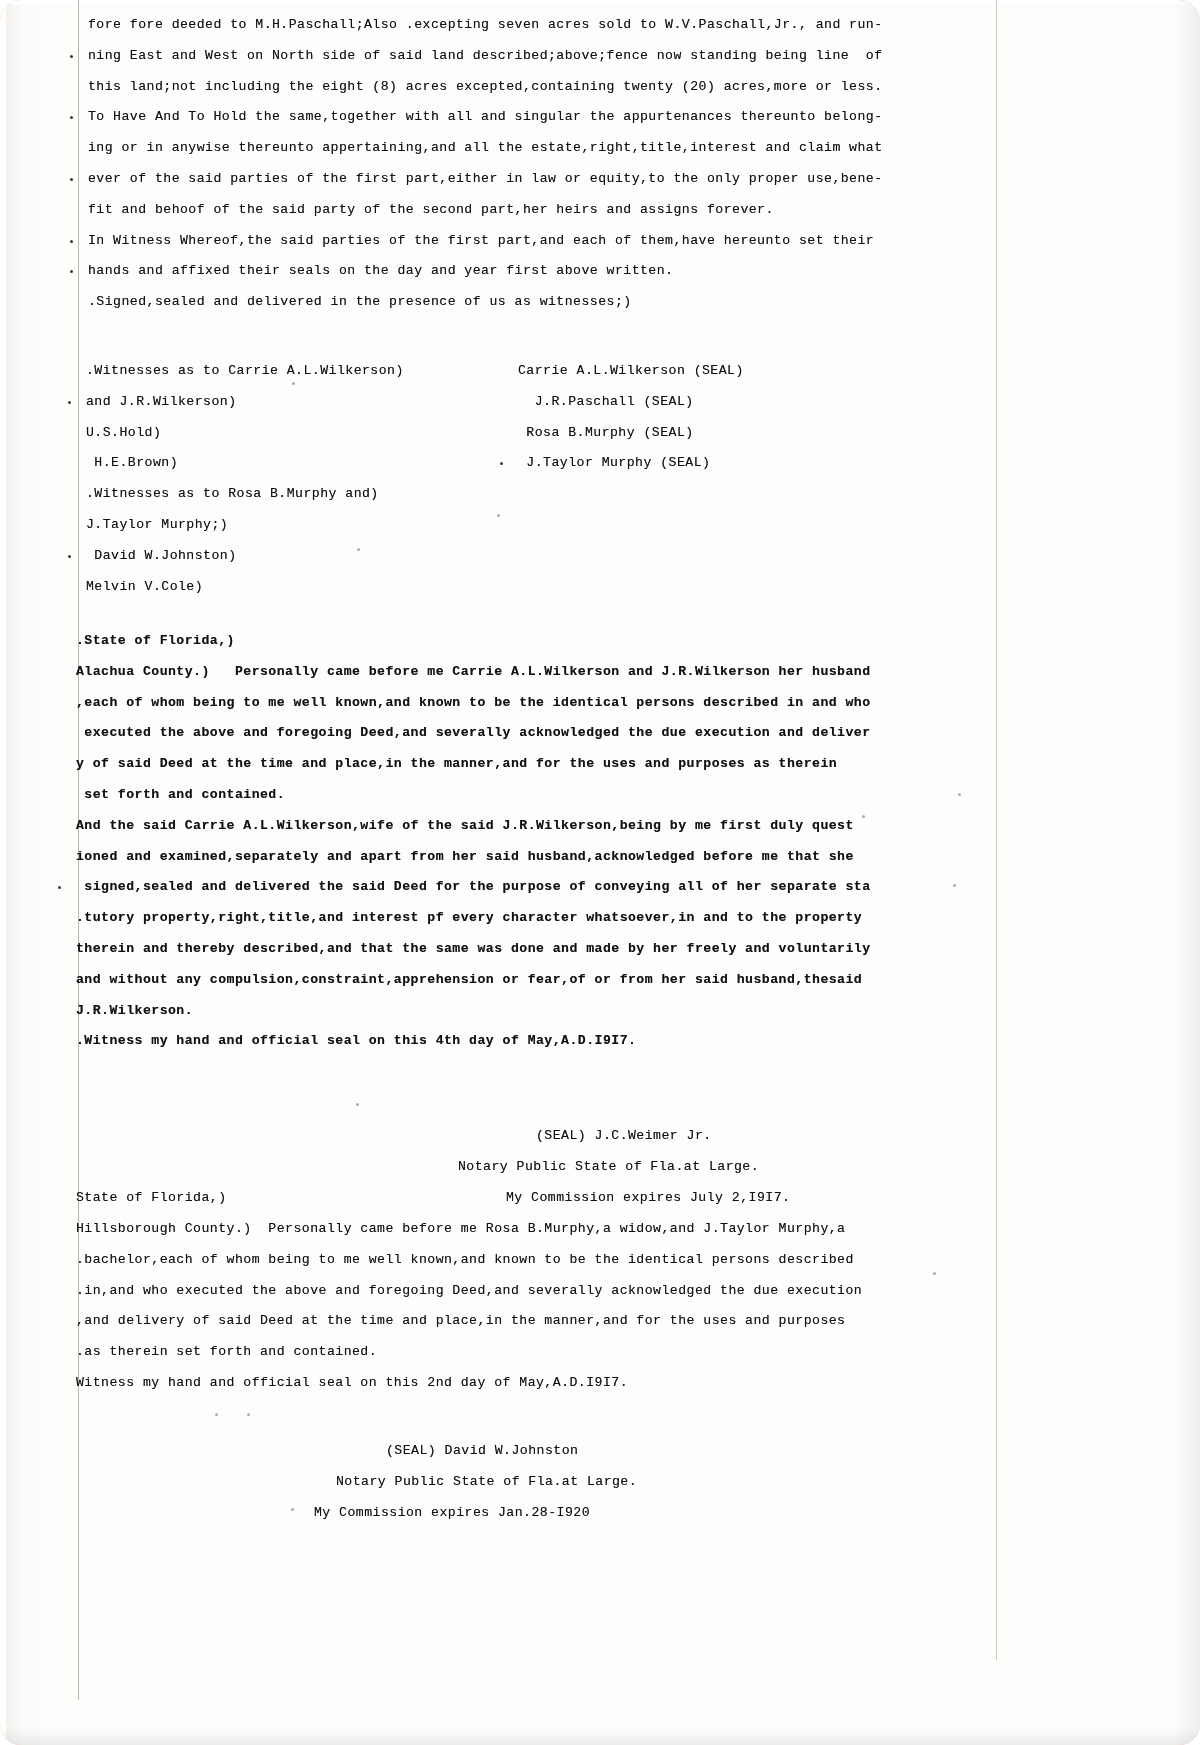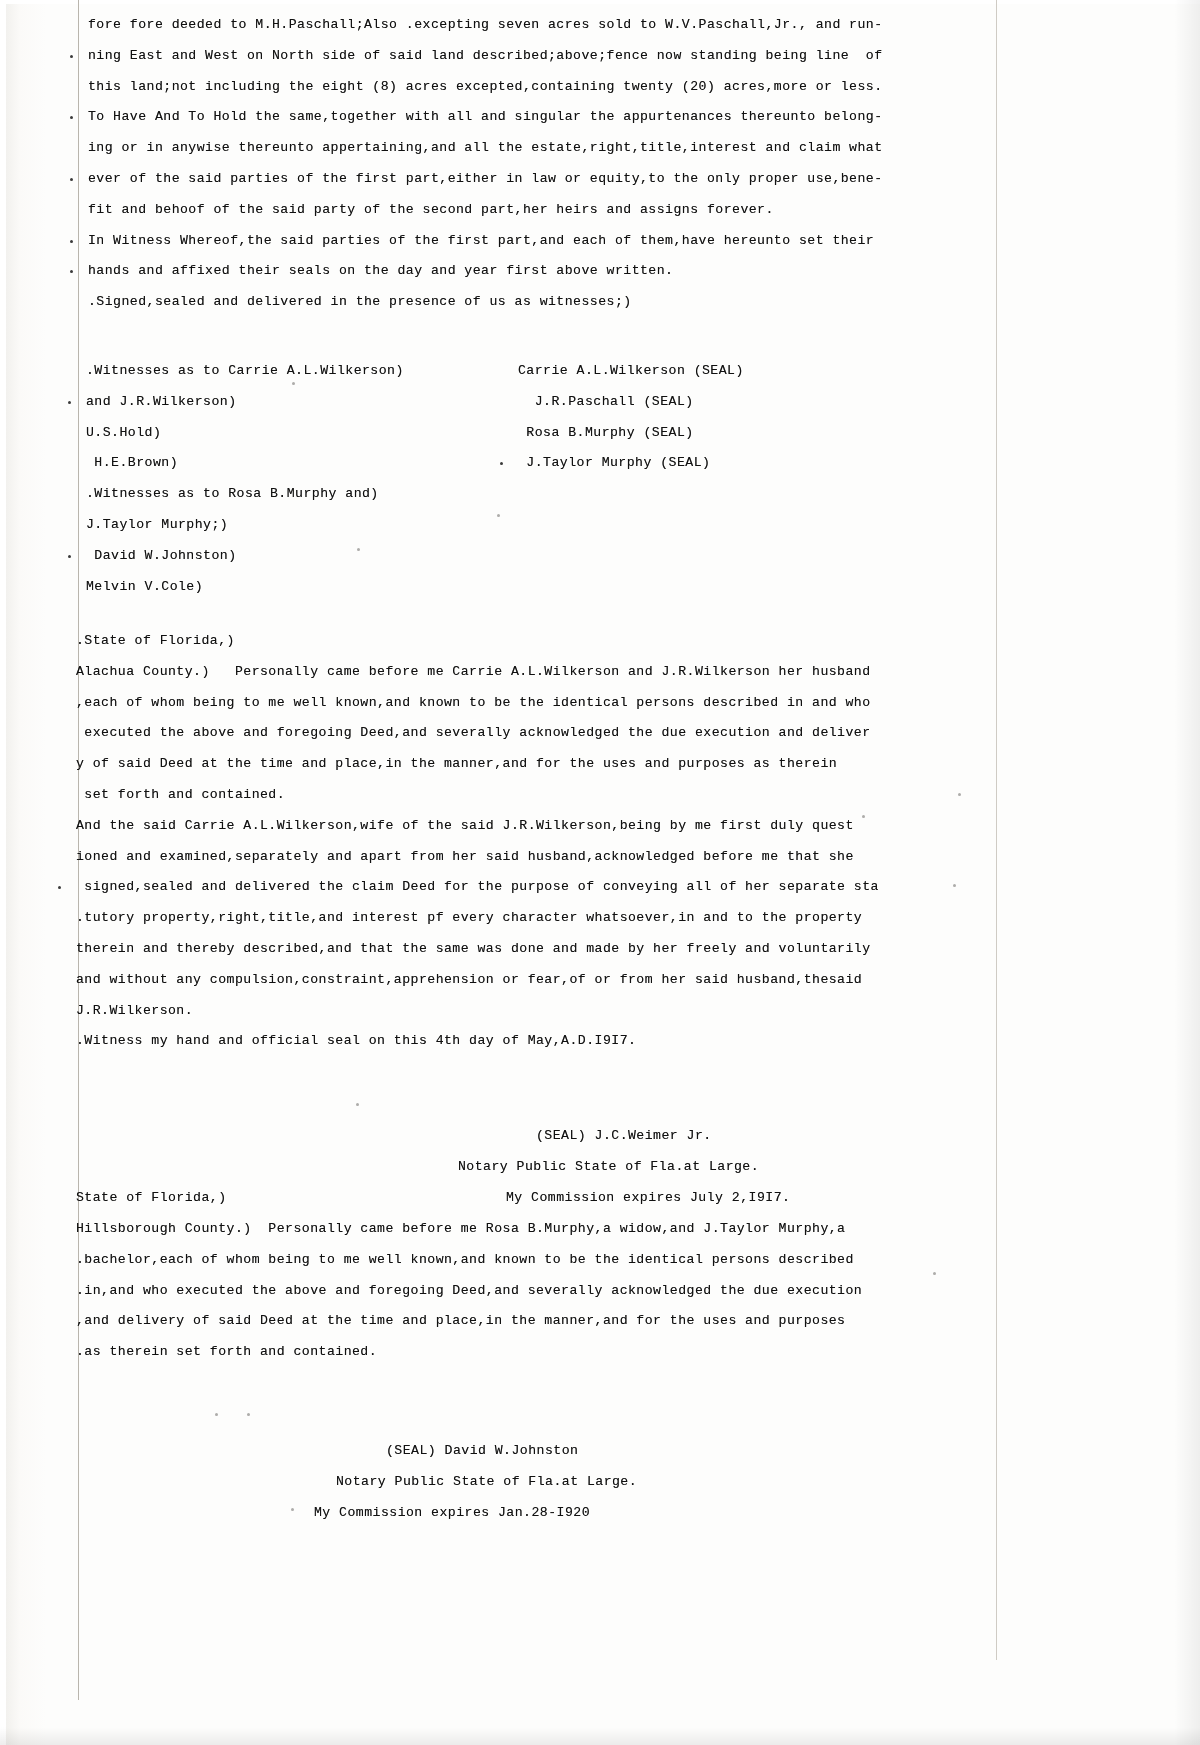--- a/index.html
+++ b/index.html
@@ -12,20 +12,21 @@
     height: 1745px;
     font-family: "Liberation Mono", monospace;
     color: #000000;
   }
   .page {
     position: relative;
     width: 1200px;
     height: 1745px;
     background: #fca5a5;
     overflow: hidden;
+    border-radius: 21px;
   }
   
   .scan-frame {
     position: absolute;
     inset: 0;
     border-left: 6px solid #ffffff;
     border-top: 4px solid #ffffff;
     box-sizing: border-box;
     background:
       linear-gradient(90deg, #f2f1ee 0px, #fbfaf8 14px, #fdfdfc 40px, #fdfdfc 100%);
@@ -143,30 +144,30 @@
   </div>
 
   <div class="typed" style="top:348px;left:518px;width:470px;">
     <div class="line">Carrie A.L.Wilkerson (SEAL)</div>
     <div class="line">  J.R.Paschall (SEAL)</div>
     <div class="line"></div>
     <div class="line"> Rosa B.Murphy (SEAL)</div>
     <div class="line dot"> J.Taylor Murphy (SEAL)</div>
   </div>
 
-  <div class="typed" style="top:618px;left:76px;width:1010px;">
+  <div class="typed" style="top:618px;left:76px;width:1010px;font-weight:bold;">
     <div class="line">.State of Florida,)</div>
     <div class="line">Alachua County.)   Personally came before me Carrie A.L.Wilkerson and J.R.Wilkerson her husband</div>
     <div class="line">,each of whom being to me well known,and known to be the identical persons described in and who</div>
     <div class="line"> executed the above and foregoing Deed,and severally acknowledged the due execution and deliver</div>
     <div class="line">y of said Deed at the time and place,in the manner,and for the uses and purposes as therein</div>
     <div class="line"> set forth and contained.</div>
     <div class="line">And the said Carrie A.L.Wilkerson,wife of the said J.R.Wilkerson,being by me first duly quest</div>
     <div class="line">ioned and examined,separately and apart from her said husband,acknowledged before me that she</div>
-    <div class="line dot"> signed,sealed and delivered the claim Deed for the purpose of conveying all of her separate sta</div>
+    <div class="line dot"> signed,sealed and delivered the said Deed for the purpose of conveying all of her separate sta</div>
     <div class="line">.tutory property,right,title,and interest pf every character whatsoever,in and to the property</div>
     <div class="line">therein and thereby described,and that the same was done and made by her freely and voluntarily</div>
     <div class="line">and without any compulsion,constraint,apprehension or fear,of or from her said husband,thesaid</div>
     <div class="line">J.R.Wilkerson.</div>
     <div class="line">.Witness my hand and official seal on this 4th day of May,A.D.I9I7.</div>
   </div>
 
   <div class="typed" style="top:1113px;left:536px;width:520px;">
     <div class="line">(SEAL) J.C.Weimer Jr.</div>
   </div>
@@ -180,20 +181,21 @@
   <div class="typed" style="top:1175px;left:76px;width:1010px;">
     <div class="line">State of Florida,)</div>
   </div>
 
   <div class="typed" style="top:1206px;left:76px;width:1010px;">
     <div class="line">Hillsborough County.)  Personally came before me Rosa B.Murphy,a widow,and J.Taylor Murphy,a</div>
     <div class="line">.bachelor,each of whom being to me well known,and known to be the identical persons described</div>
     <div class="line">.in,and who executed the above and foregoing Deed,and severally acknowledged the due execution</div>
     <div class="line">,and delivery of said Deed at the time and place,in the manner,and for the uses and purposes</div>
     <div class="line">.as therein set forth and contained.</div>
+    <div class="line">Witness my hand and official seal on this 2nd day of May,A.D.I9I7.</div>
   </div>
 
   <div class="typed" style="top:1428px;left:386px;width:600px;">
     <div class="line">(SEAL) David W.Johnston</div>
   </div>
   <div class="typed" style="top:1459px;left:336px;width:640px;">
     <div class="line">Notary Public State of Fla.at Large.</div>
   </div>
   <div class="typed" style="top:1490px;left:314px;width:640px;">
     <div class="line">My Commission expires Jan.28-I920</div>

